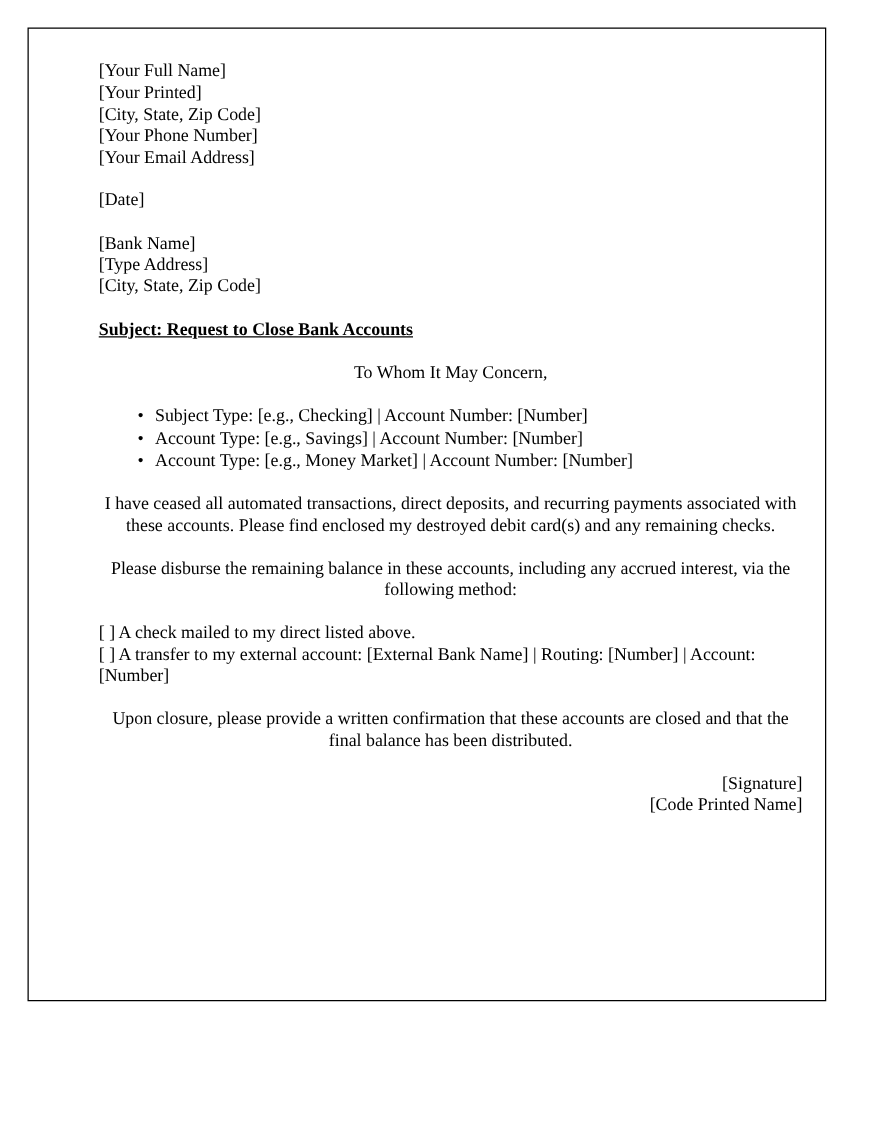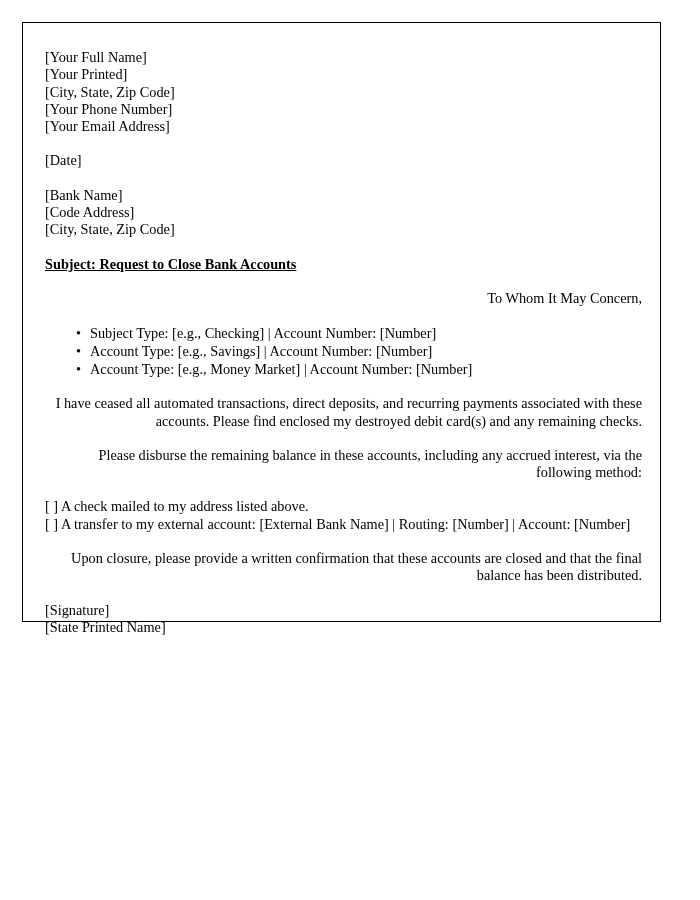--- a/index.html
+++ b/index.html
@@ -13,42 +13,44 @@
     height: 900px;
     overflow: hidden;
     font-family: "Liberation Serif", "DejaVu Serif", serif;
     color: #000000;
   }
   #page {
     position: absolute;
     left: 22px;
     top: 22px;
     width: 639px;
-    height: 600px;
+    height: 779px;
     border: 1px solid #000000;
     box-sizing: border-box;
     background: #ffffff;
+    padding-left: 34px;
   }
   #letter {
     padding: 26px 18px 0 22px;
     font-size: 14.3px;
     line-height: 17.3px;
   }
   .block {
     margin: 0 0 17px 0;
   }
   .block:last-child {
     margin-bottom: 4px;
+    text-align: right;
   }
   .line {
     white-space: pre-wrap;
   }
   .para {
     margin: 0 0 17px 0;
-    text-align: right;
+    text-align: center;
   }
   .subject {
     font-weight: bold;
     margin: 0 0 17px 0;
     text-decoration: underline;
   }
   ul.accounts {
     list-style: none;
     margin: 0 0 17px 0;
     padding: 0;
@@ -86,21 +88,21 @@
       <div class="line">[Your Phone Number]</div>
       <div class="line">[Your Email Address]</div>
     </div>
 
     <div class="block">
       <div class="line">[Date]</div>
     </div>
 
     <div class="block">
       <div class="line">[Bank Name]</div>
-      <div class="line">[Code Address]</div>
+      <div class="line">[Type Address]</div>
       <div class="line">[City, State, Zip Code]</div>
     </div>
 
     <div class="subject">Subject: Request to Close Bank Accounts</div>
 
     <div class="para">To Whom It May Concern,</div>
 
 
     <ul class="accounts">
       <li>
@@ -112,26 +114,26 @@
       <li>
         <span class="bullet">•</span><span>Account Type: [e.g., Money Market]</span><span class="sep"> | </span><span>Account Number: [Number]</span>
       </li>
     </ul>
 
     <div class="para">I have ceased all automated transactions, direct deposits, and recurring payments associated with these accounts. Please find enclosed my destroyed debit card(s) and any remaining checks.</div>
 
     <div class="para">Please disburse the remaining balance in these accounts, including any accrued interest, via the following method:</div>
 
     <div class="options">
-      <div class="opt">[ ] A check mailed to my address listed above.</div>
+      <div class="opt">[ ] A check mailed to my direct listed above.</div>
       <div class="opt">[ ] A transfer to my external account: [External Bank Name] | Routing: [Number] | Account: [Number]</div>
     </div>
 
     <div class="para">Upon closure, please provide a written confirmation that these accounts are closed and that the final balance has been distributed.</div>
 
 
     <div class="block">
       <div class="line">[Signature]</div>
-      <div class="line">[State Printed Name]</div>
+      <div class="line">[Code Printed Name]</div>
     </div>
 
   </div>
 </div>
 
 </body></html>

